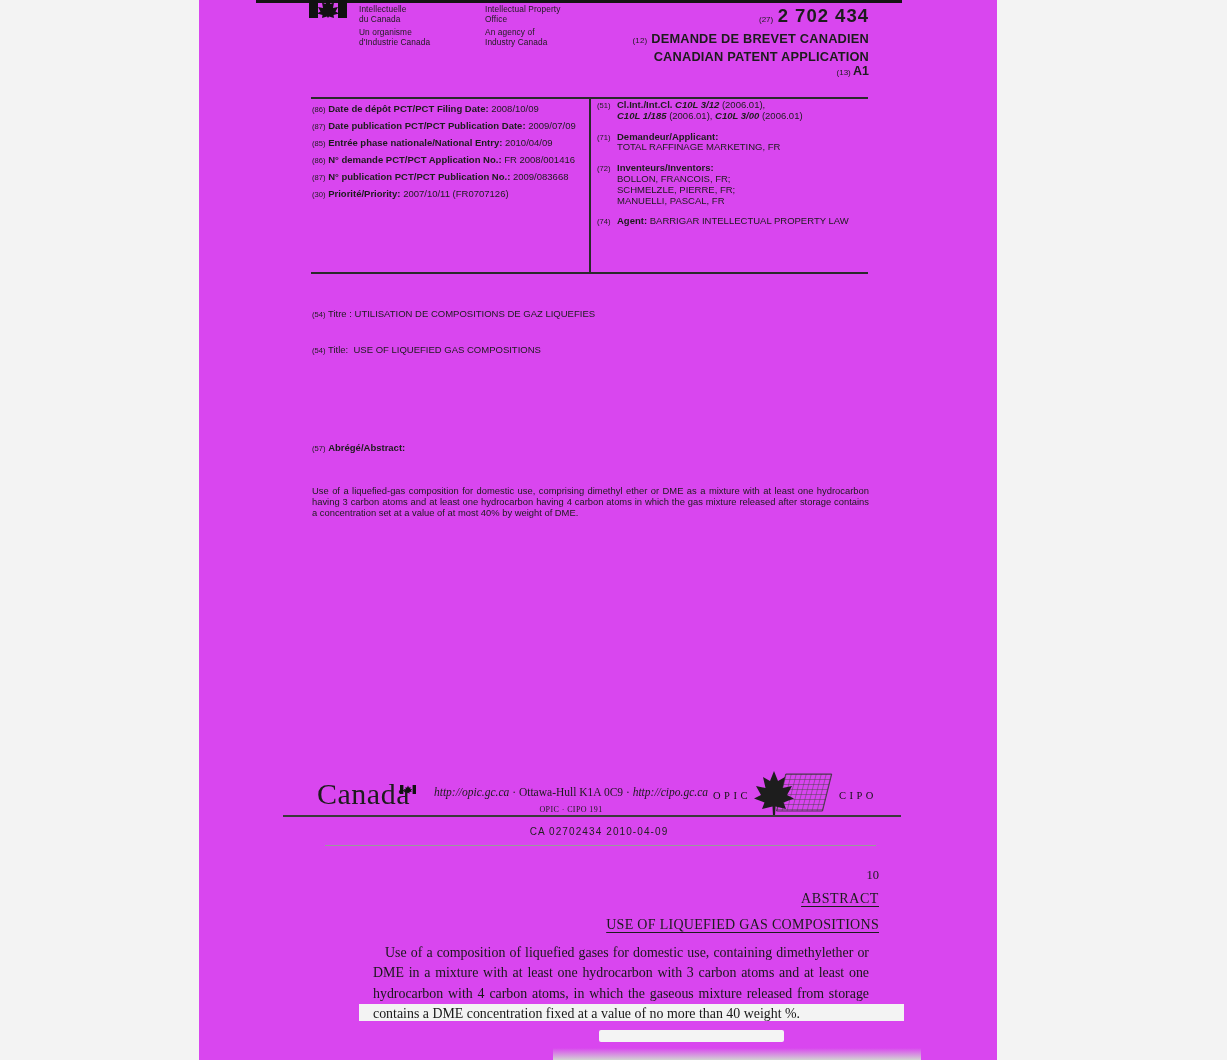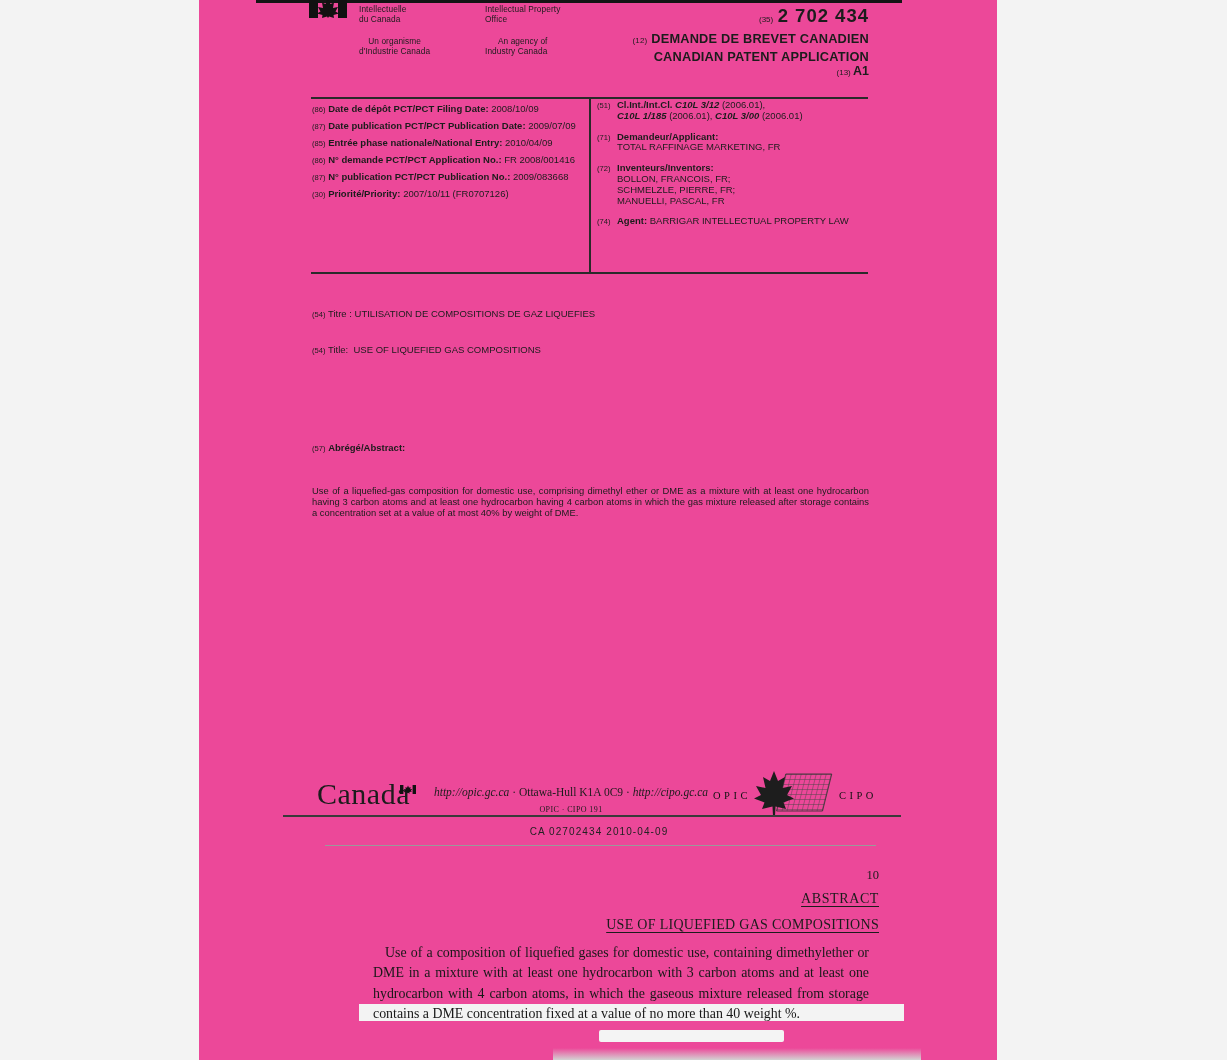--- a/index.html
+++ b/index.html
@@ -4,32 +4,32 @@
 <style>
   html,body{margin:0;padding:0;}
   body{
     width:1227px;height:1060px;overflow:hidden;
     background:#f3f3f3;
     font-family:"Liberation Sans",sans-serif;
     color:#1c1c1c;
   }
   .page{
     position:absolute;left:199px;top:0;width:798px;height:1060px;
-    background:#ec4899;
+    background:#d946ef;
   }
   .abs{position:absolute;}
   .serif{font-family:"Liberation Serif",serif;}
   .mono{font-family:Liberation Sans, sans-serif;}
 
   
   .topbar{left:57px;top:0;width:646px;height:3px;background:#141414;}
 
   
   .hdr-col{font-size:8.3px;line-height:10px;letter-spacing:0.1px;}
-  .hdr-col .blk2{margin-top:12px;text-align:center;}
+  .hdr-col .blk2{margin-top:3px;}
   .hdr-right{left:390px;top:4px;width:280px;text-align:right;}
   .code-sm{font-size:8px;color:#1c1c1c;}
   .pubnum{font-size:18.5px;font-weight:bold;letter-spacing:1px;}
   .hdr-title{font-size:12.8px;font-weight:bold;line-height:15.5px;letter-spacing:0.2px;}
   .kindline{font-size:8px;line-height:15px;}
   .kind{font-size:12.5px;font-weight:bold;}
 
   
   .rule{background:#2a2a2a;}
 
@@ -96,21 +96,21 @@
 
   <div class="abs hdr-col" style="left:286px;top:4px;">
     <div>Intellectual Property</div>
     <div>Office</div>
     <div class="blk2">An agency of</div>
     <div>Industry Canada</div>
   </div>
 
   <div class="abs hdr-right">
     <div style="line-height:23px;">
-      <span class="code-sm">(35)</span>
+      <span class="code-sm">(27)</span>
       <span class="pubnum">2 702 434</span>
     </div>
     <div class="hdr-title">
       <span class="code-sm" style="font-weight:normal;">(12)</span>
       <span>DEMANDE DE BREVET CANADIEN</span>
     </div>
     <div class="hdr-title">CANADIAN PATENT APPLICATION</div>
     <div class="kindline">
       <span class="code-sm">(13)</span>
       <span class="kind">A1</span>

